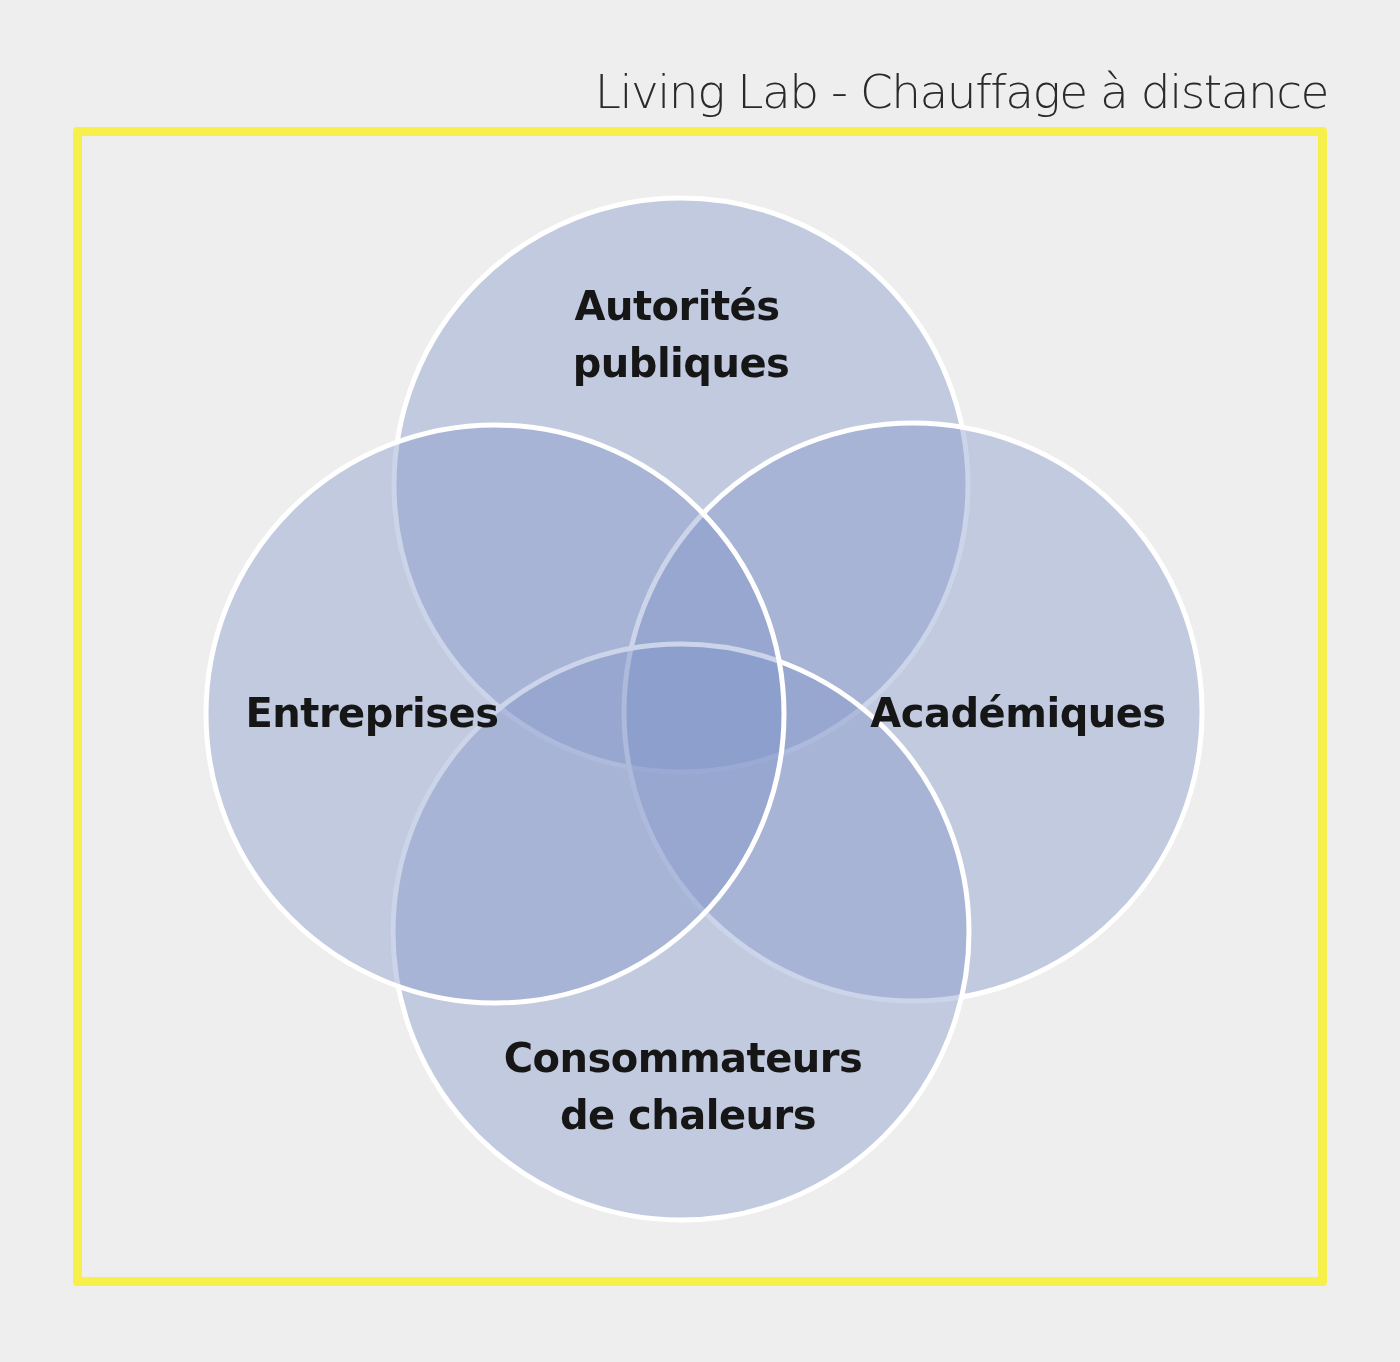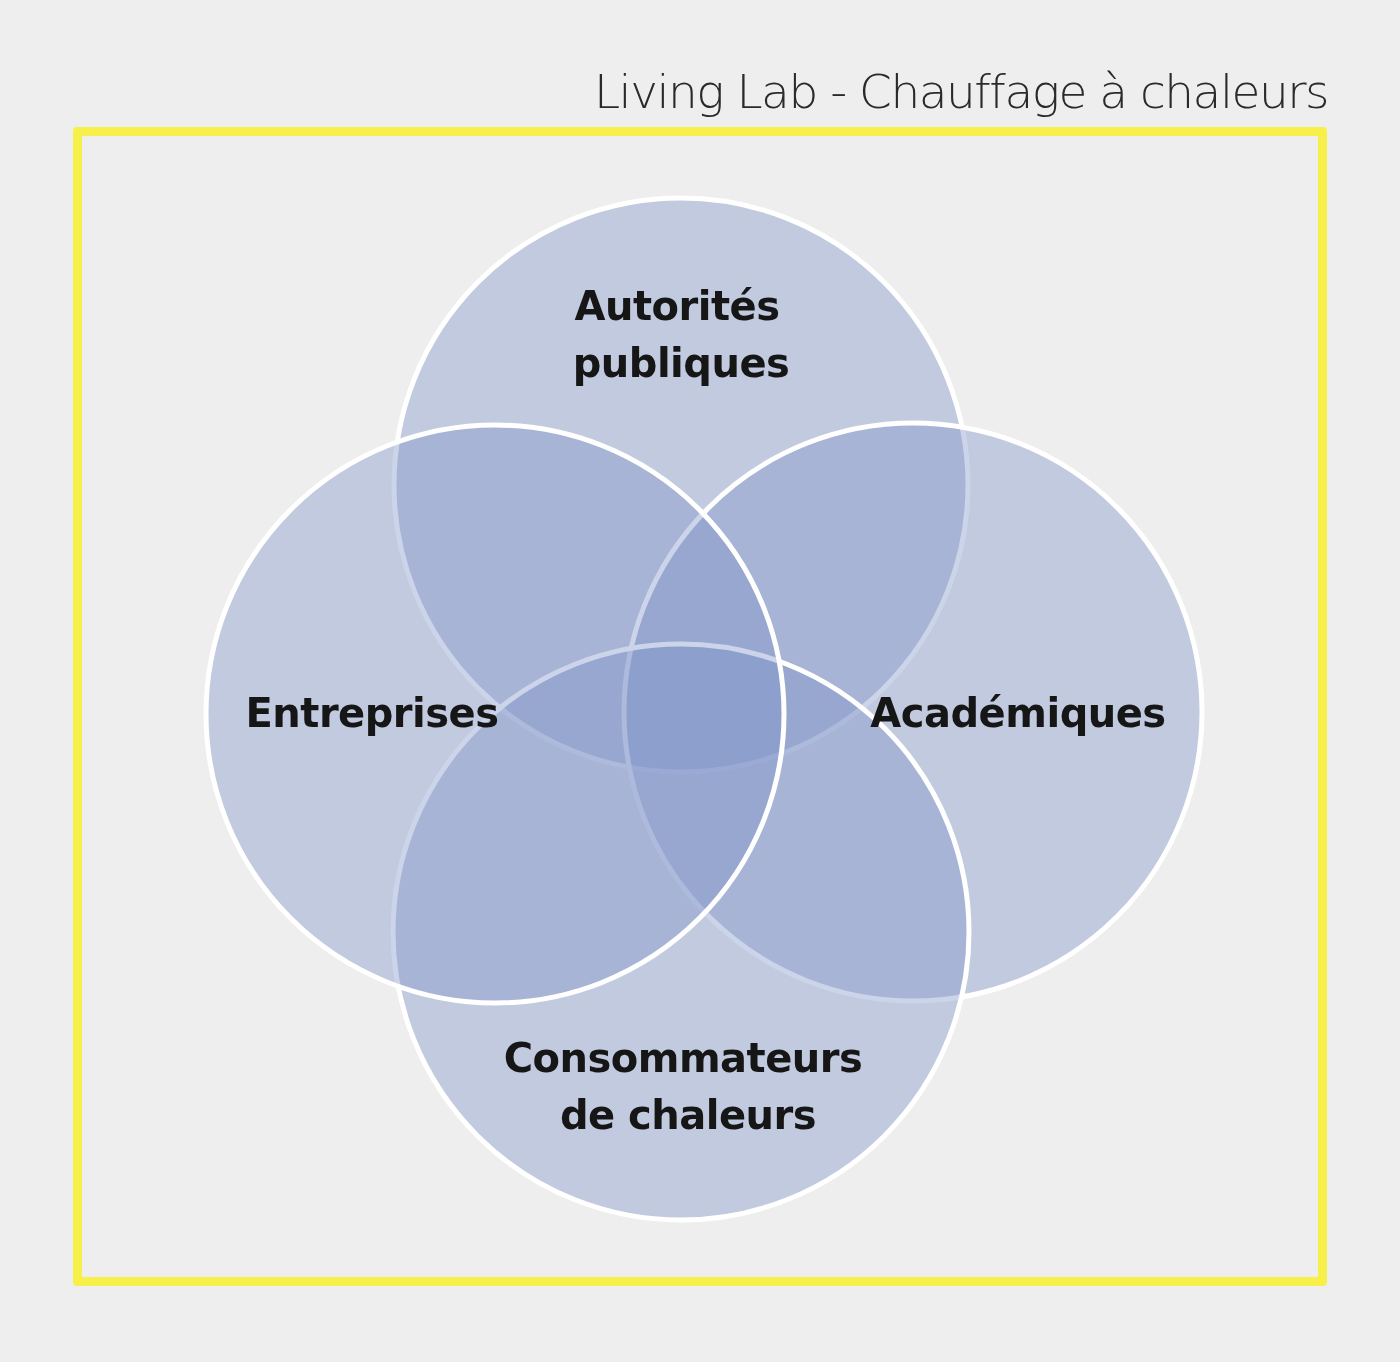--- a/index.html
+++ b/index.html
@@ -50,21 +50,21 @@
       font-family: "DejaVu Sans", sans-serif;
       font-weight: bold;
       font-size: 40px;
       fill: #161616;
       letter-spacing: -0.5px;
     }
   </style>
 </head>
 <body>
 
-<div class="page-title">Living Lab - Chauffage à chaleurs</div>
+<div class="page-title">Living Lab - Chauffage à distance</div>
 
 <div class="frame"></div>
 
 <svg class="venn" width="1400" height="1362" viewBox="0 0 1400 1362">
 
   <circle class="circle" cx="681" cy="485" r="287"></circle>
   <circle class="circle" cx="913" cy="712" r="289"></circle>
   <circle class="circle" cx="681" cy="932" r="288"></circle>
   <circle class="circle" cx="495" cy="714" r="289"></circle>
 

